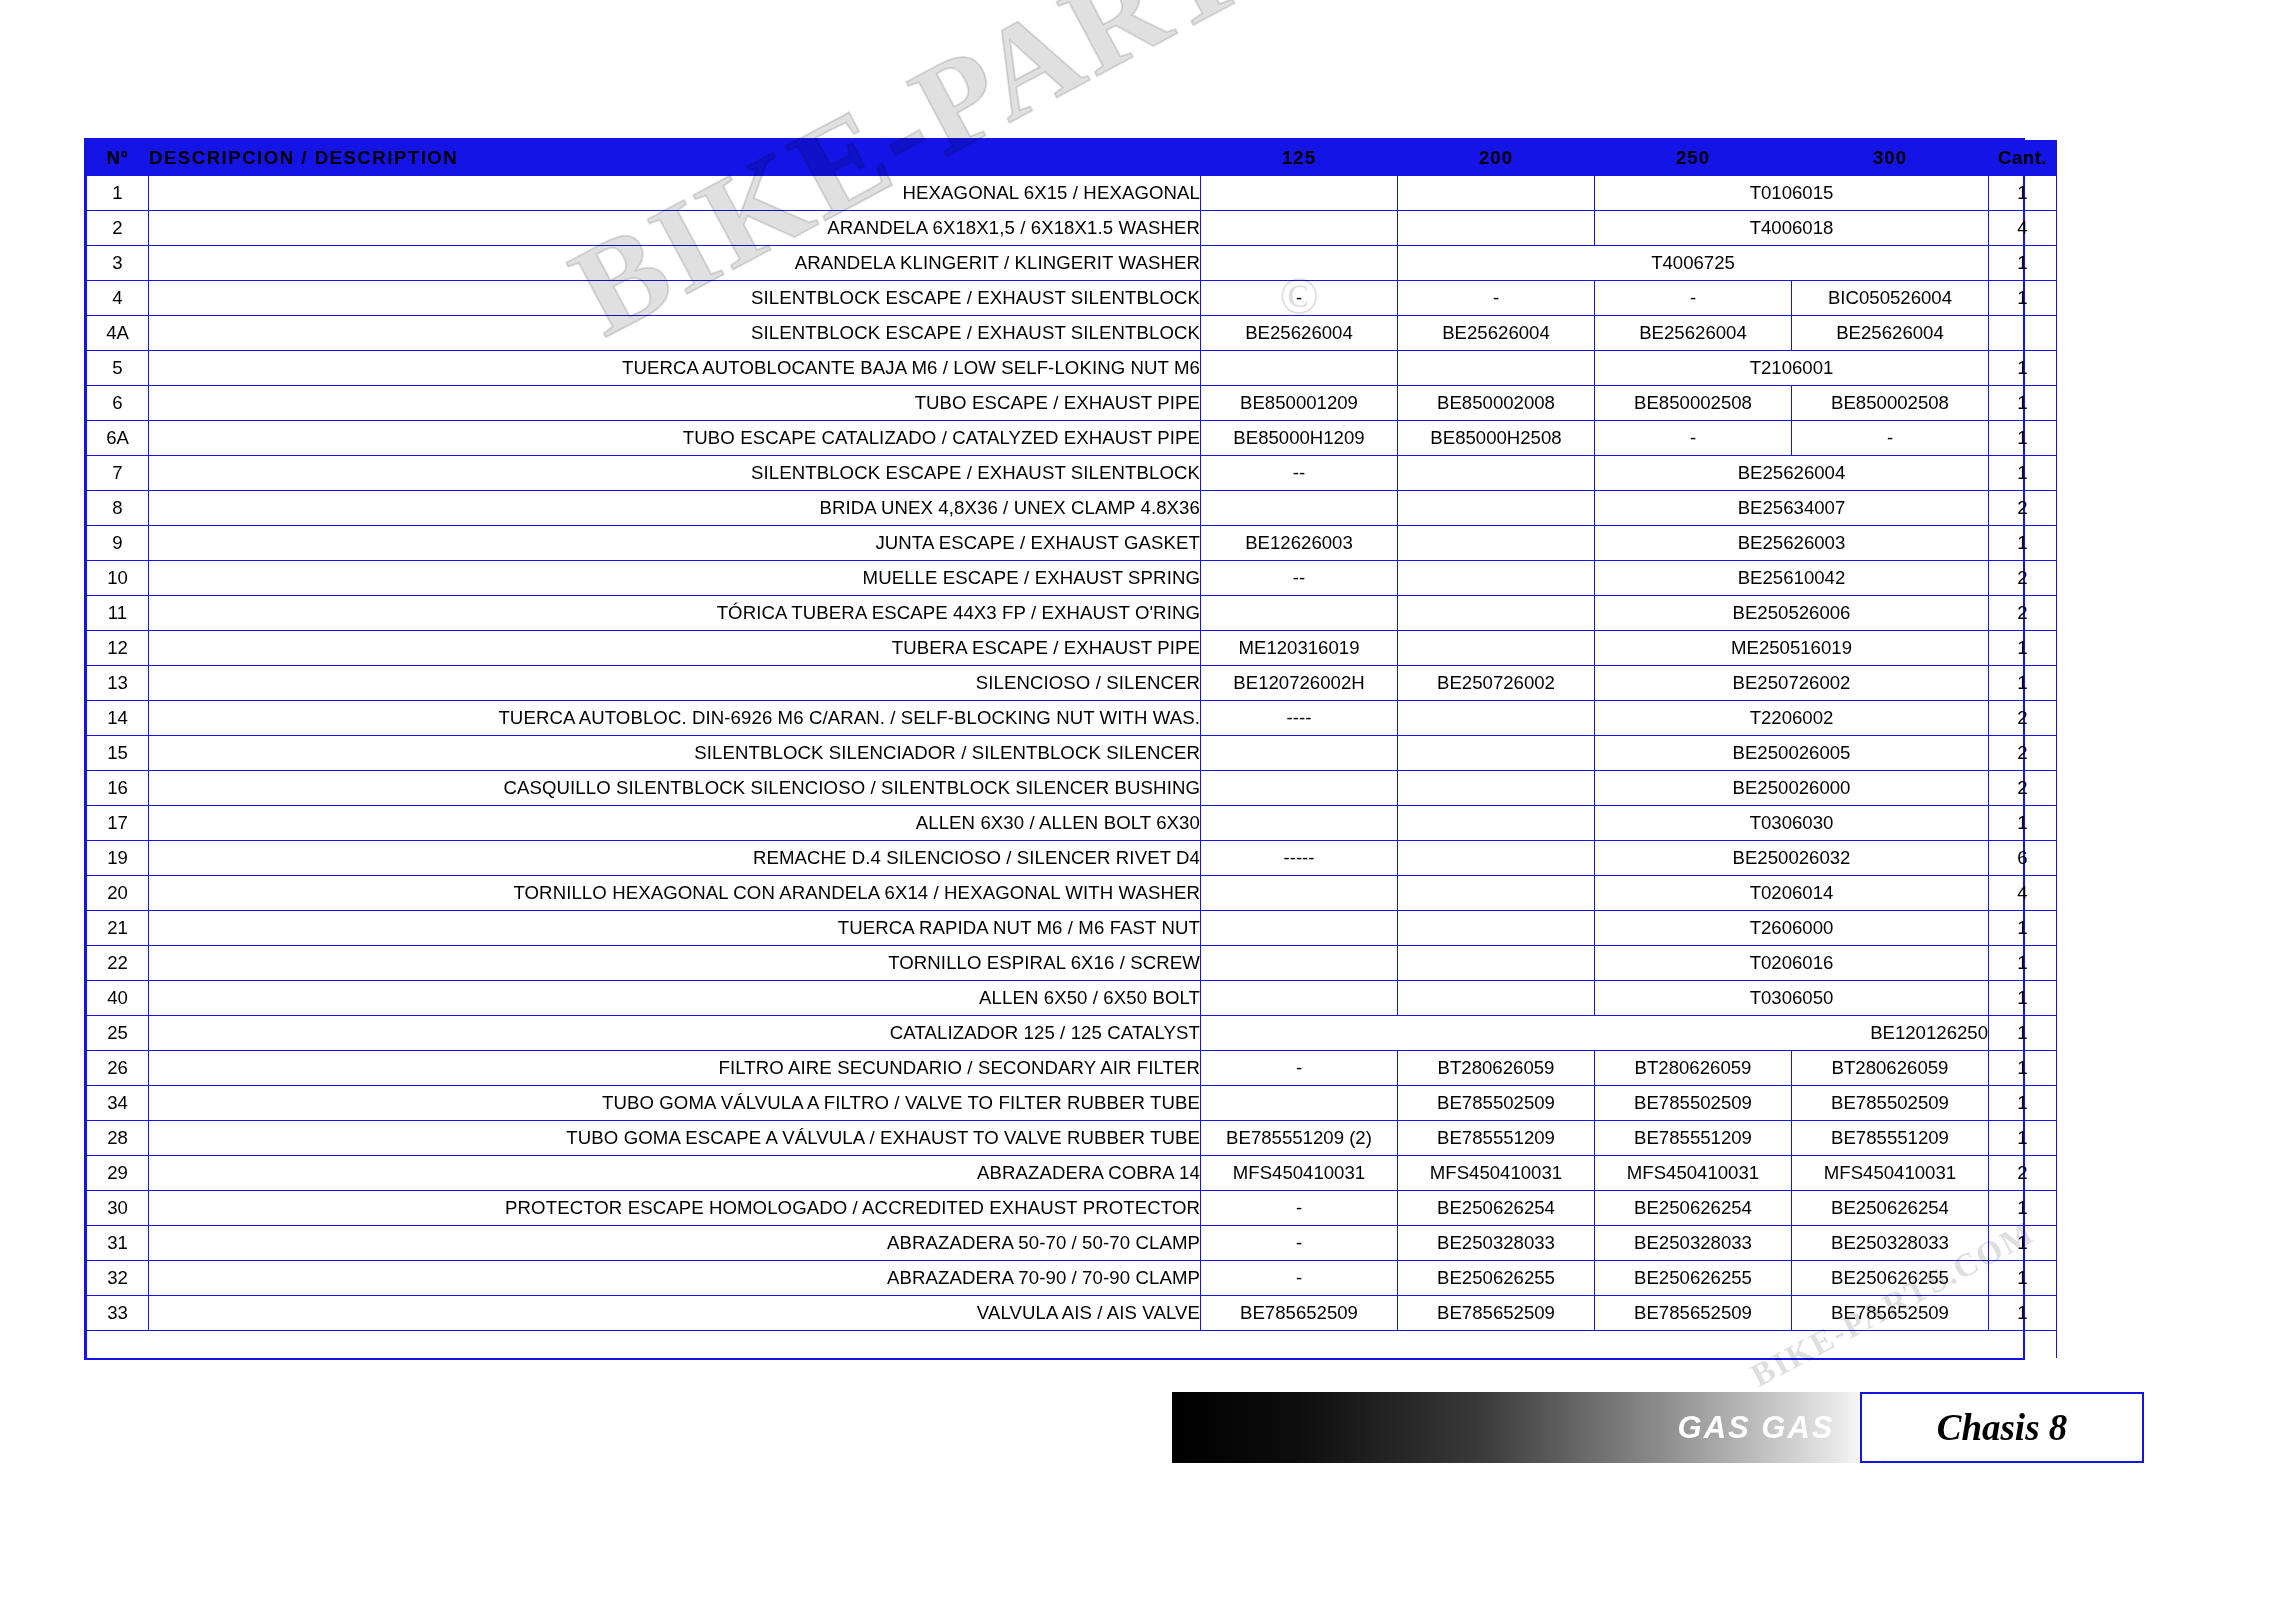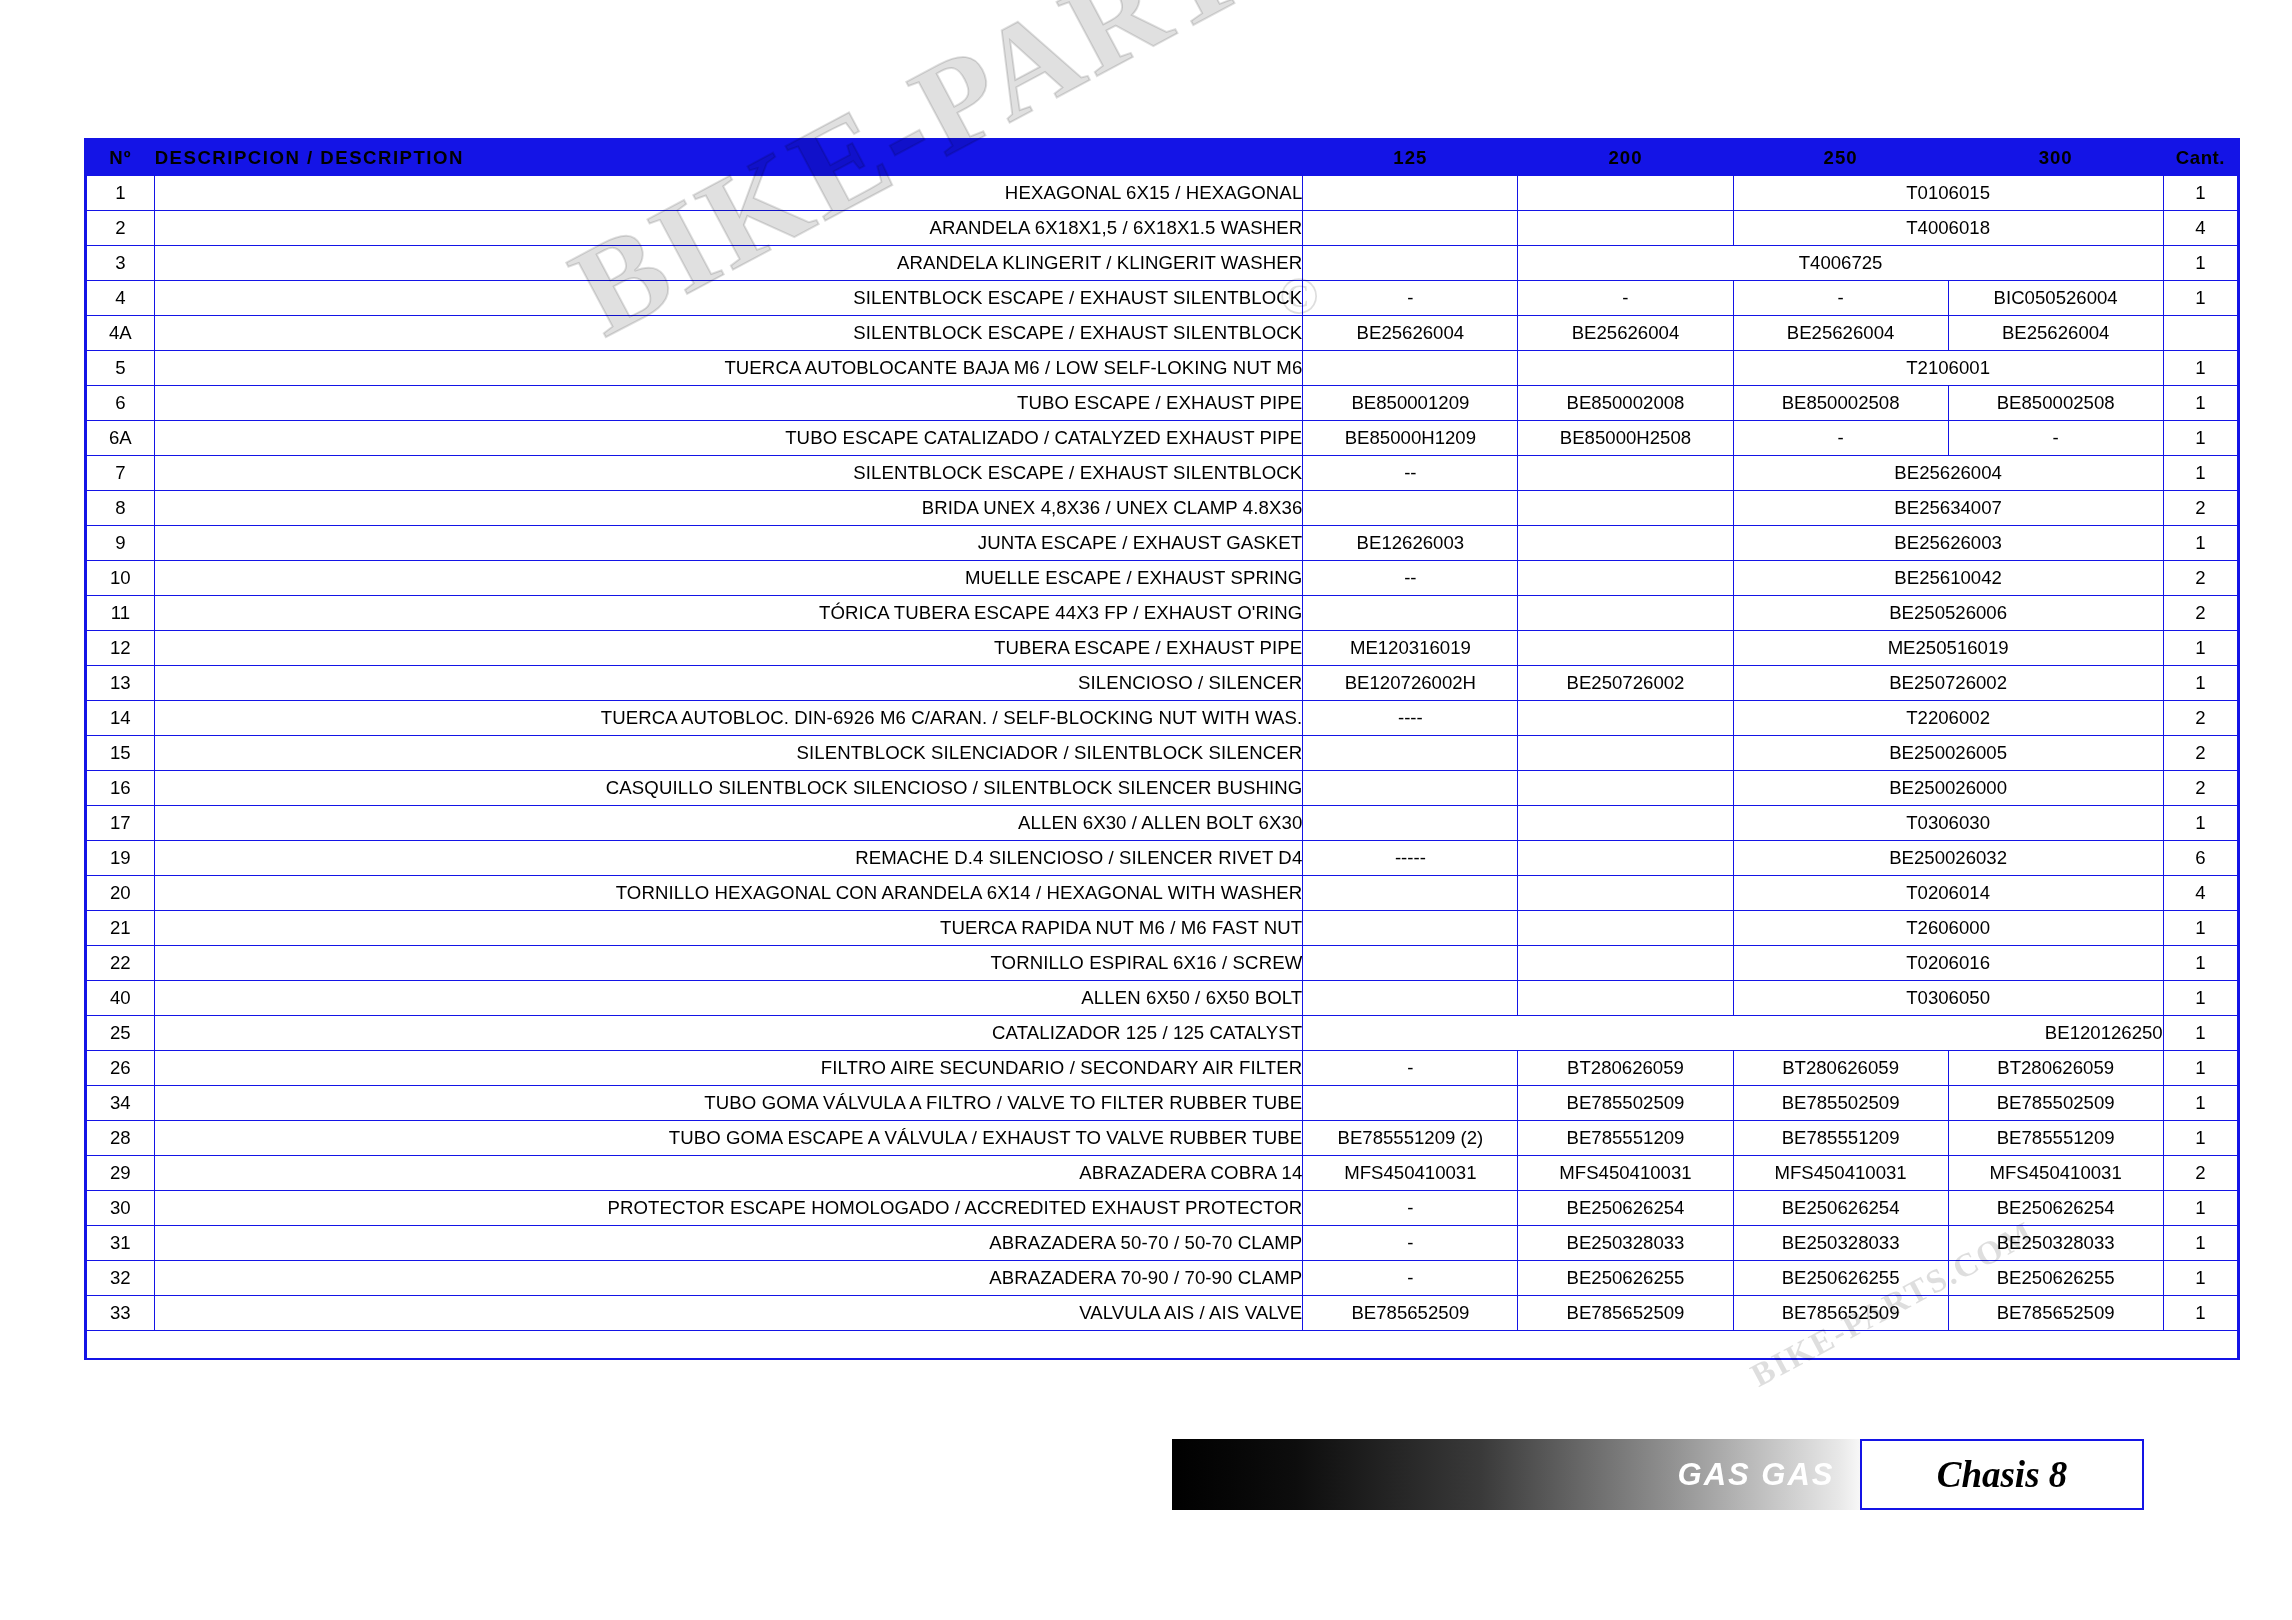--- a/index.html
+++ b/index.html
@@ -58,21 +58,21 @@
     font-family: "Liberation Serif", serif;
     font-size: 53px;
     color: rgba(0,0,0,0.13);
   }
 
   
   .sheet {
     position: absolute;
     left: 84px;
     top: 138px;
-    width: 2156px;
+    width: 1941px;
     border: 2.9px solid #1414e6;
     box-sizing: border-box;
     background: transparent;
     z-index: 2;
   }
   table.parts {
     border-collapse: collapse;
     width: 100%;
     table-layout: fixed;
   }
@@ -106,21 +106,21 @@
     border-left: 1px solid #1414e6;
     border-right: 1px solid #1414e6;
     border-top: 1px solid #1414e6;
     border-bottom: none;
   }
 
   
   .footer {
     position: absolute;
     left: 1172px;
-    top: 1439px;
+    top: 1392px;
     width: 972px;
     height: 71px;
     display: flex;
     z-index: 3;
   }
   .footer-grad {
     flex: 1 1 auto;
     background: linear-gradient(to right, #000000 0%, #0d0d0d 18%, #3a3a3a 45%, #8f8f8f 72%, #e8e8e8 97%, #f7f7f7 100%);
     display: flex;
     align-items: center;

